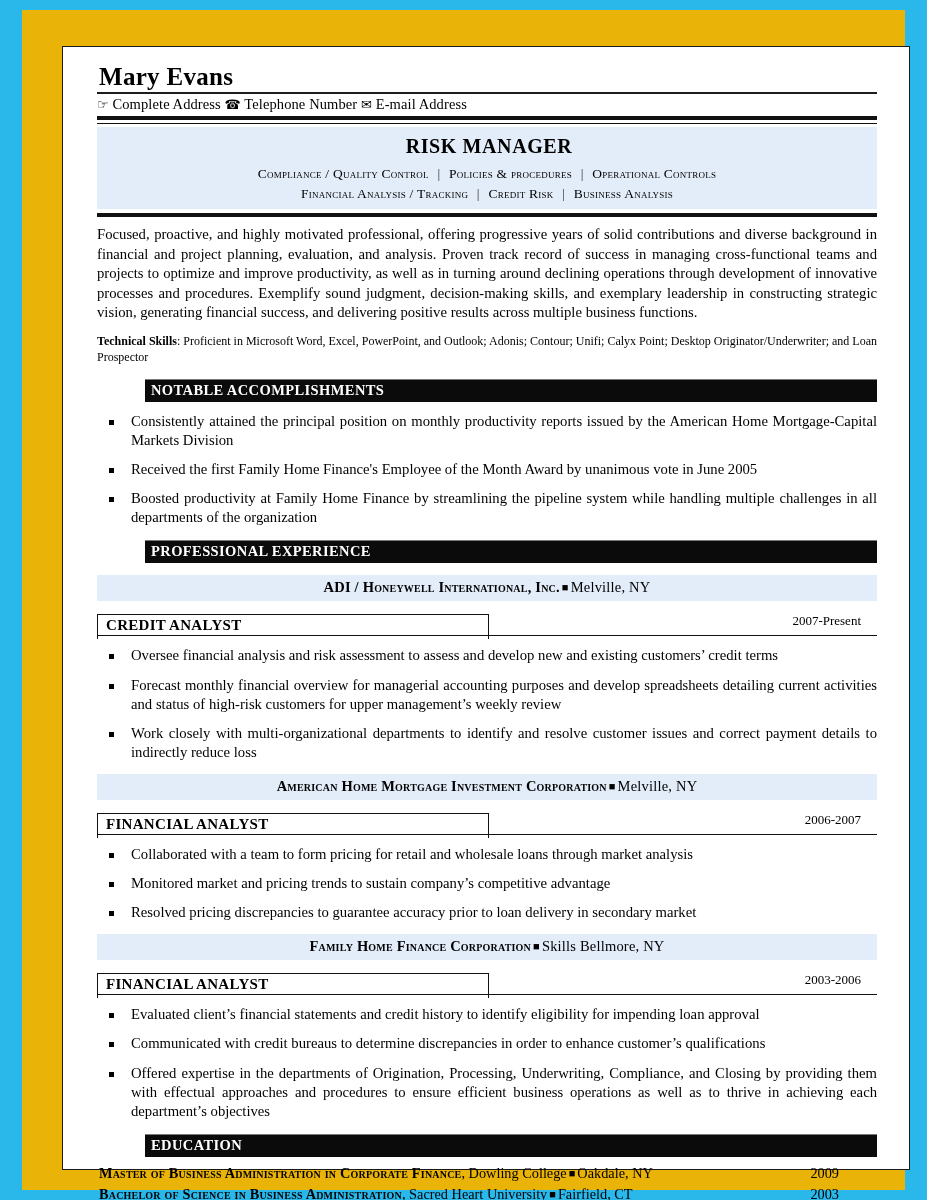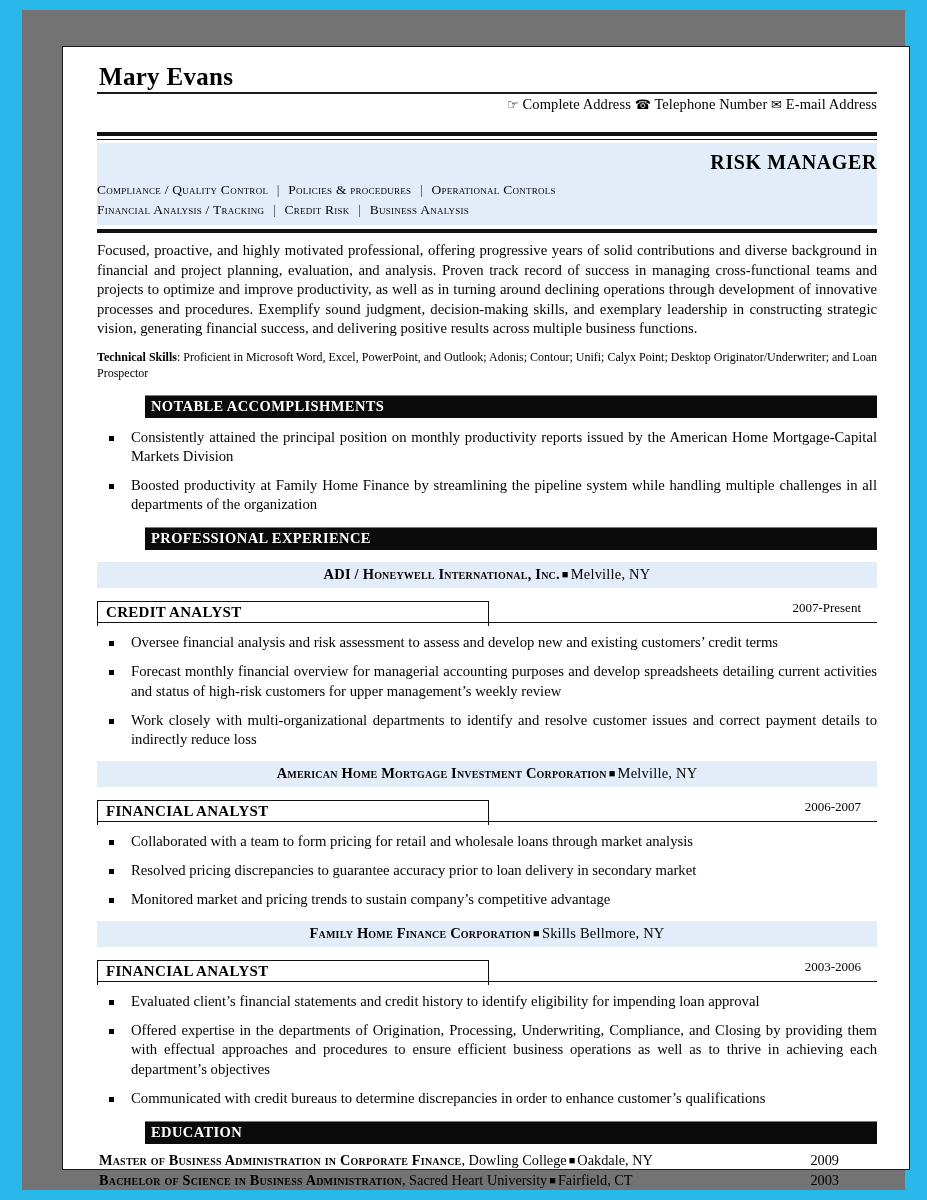--- a/index.html
+++ b/index.html
@@ -19,21 +19,21 @@
     position: absolute;
     left: 0; top: 0;
     width: 927px; height: 1200px;
     background: #2ab7ea;
     box-sizing: border-box;
   }
   #paper {
     position: absolute;
     left: 22px; top: 10px;
     width: 883px; height: 1180px;
-    background: #737373;
+    background: #eab308;
     text-decoration: underline;
   }
   
   #page {
     position: absolute;
     left: 40px; top: 36px;
     width: 848px; height: 1124px;
     border: 1.5px solid #1a1a1a;
     box-sizing: border-box;
     background: #ffffff;
@@ -54,47 +54,47 @@
     padding-left: 2px;
   }
   .name-rule {
     height: 2px;
     background: #1c1c1c;
     margin-top: 1px;
   }
 
   
   .contact {
-    text-align: right;
+    text-align: left;
     font-size: 14.5px;
     color: #000;
-    padding: 2px 0 19px 0;
+    padding: 2px 0 3px 0;
     letter-spacing: .1px;
   }
   .contact .ico { font-size: 13px; }
 
   .rule-thick { height: 4px; background: #111; }
   .rule-thin  { height: 1.6px; background: #111; margin-top: 2.5px; }
 
   
   .titleblock {
     background: #e3ecf9;
     padding: 5px 0 6px 0;
     margin-top: 3px;
   }
   .job-target {
-    text-align: right;
+    text-align: center;
     font-size: 20px;
     font-weight: bold;
     letter-spacing: .6px;
     color: #000;
     padding: 3px 0 6px 4px;
   }
   .kw-line {
-    text-align: left;
+    text-align: center;
     font-size: 13.5px;
     color: #000;
     font-variant: small-caps;
     letter-spacing: .25px;
     line-height: 1.45;
   }
   .kw-sep { padding: 0 5px; color: #333; }
   .rule-close { height: 4px; background: #111; margin-top: 4px; }
 
   
@@ -248,20 +248,21 @@
 
         <div class="summary">Focused, proactive, and highly motivated professional, offering progressive years of solid contributions and diverse background in financial and project planning, evaluation, and analysis. Proven track record of success in managing cross-functional teams and projects to optimize and improve productivity, as well as in turning around declining operations through development of innovative processes and procedures. Exemplify sound judgment, decision-making skills, and exemplary leadership in constructing strategic vision, generating financial success, and delivering positive results across multiple business functions.</div>
 
         <div class="skills">
           <b>Technical Skills</b><span>: </span><span>Proficient in Microsoft Word, Excel, PowerPoint, and Outlook; Adonis; Contour; Unifi; Calyx Point; Desktop Originator/Underwriter; and Loan Prospector</span>
         </div>
 
         <div class="sec-bar">NOTABLE ACCOMPLISHMENTS</div>
         <ul class="bul">
           <li>Consistently attained the principal position on monthly productivity reports issued by the American Home Mortgage-Capital Markets Division</li>
+          <li>Received the first Family Home Finance's Employee of the Month Award by unanimous vote in June 2005</li>
           <li>Boosted productivity at Family Home Finance by streamlining the pipeline system while handling multiple challenges in all departments of the organization</li>
         </ul>
 
         <div class="sec-bar">PROFESSIONAL EXPERIENCE</div>
 
         <div class="employer">
           <span class="org">ADI / Honeywell International, Inc.</span><span class="sq">■</span><span>Melville, NY</span>
         </div>
         <div class="jobrow">
           <div class="jobtitle-box">CREDIT ANALYST</div>
@@ -275,35 +276,35 @@
 
         <div class="employer">
           <span class="org">American Home Mortgage Investment Corporation</span><span class="sq">■</span><span>Melville, NY</span>
         </div>
         <div class="jobrow">
           <div class="jobtitle-box">FINANCIAL ANALYST</div>
           <div class="jobdate">2006-2007</div>
         </div>
         <ul class="bul">
           <li>Collaborated with a team to form pricing for retail and wholesale loans through market analysis</li>
+          <li>Monitored market and pricing trends to sustain company’s competitive advantage</li>
           <li>Resolved pricing discrepancies to guarantee accuracy prior to loan delivery in secondary market</li>
-          <li>Monitored market and pricing trends to sustain company’s competitive advantage</li>
         </ul>
 
         <div class="employer">
           <span class="org">Family Home Finance Corporation</span><span class="sq">■</span><span>Skills Bellmore, NY</span>
         </div>
         <div class="jobrow">
           <div class="jobtitle-box">FINANCIAL ANALYST</div>
           <div class="jobdate">2003-2006</div>
         </div>
         <ul class="bul">
           <li>Evaluated client’s financial statements and credit history to identify eligibility for impending loan approval</li>
+          <li>Communicated with credit bureaus to determine discrepancies in order to enhance customer’s qualifications</li>
           <li>Offered expertise in the departments of Origination, Processing, Underwriting, Compliance, and Closing by providing them with effectual approaches and procedures to ensure efficient business operations as well as to thrive in achieving each department’s objectives</li>
-          <li>Communicated with credit bureaus to determine discrepancies in order to enhance customer’s qualifications</li>
         </ul>
 
         <div class="sec-bar">EDUCATION</div>
         <div class="edu-list">
           <div class="edu-row">
             <span class="deg">Master of Business Administration in Corporate Finance</span><span>, </span><span>Dowling College</span><span class="sq">■</span><span>Oakdale, NY</span>
             <span class="yr">2009</span>
           </div>
           <div class="edu-row">
             <span class="deg">Bachelor of Science in Business Administration</span><span>, </span><span>Sacred Heart University</span><span class="sq">■</span><span>Fairfield, CT</span>

